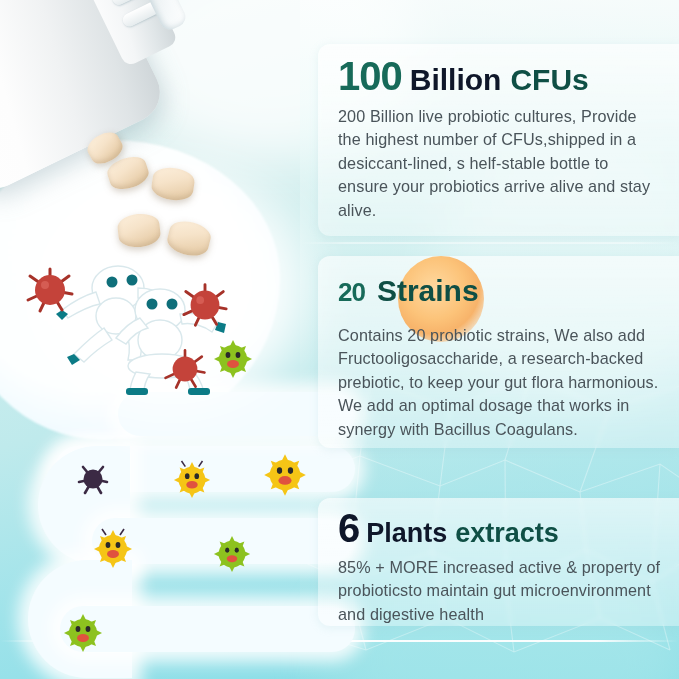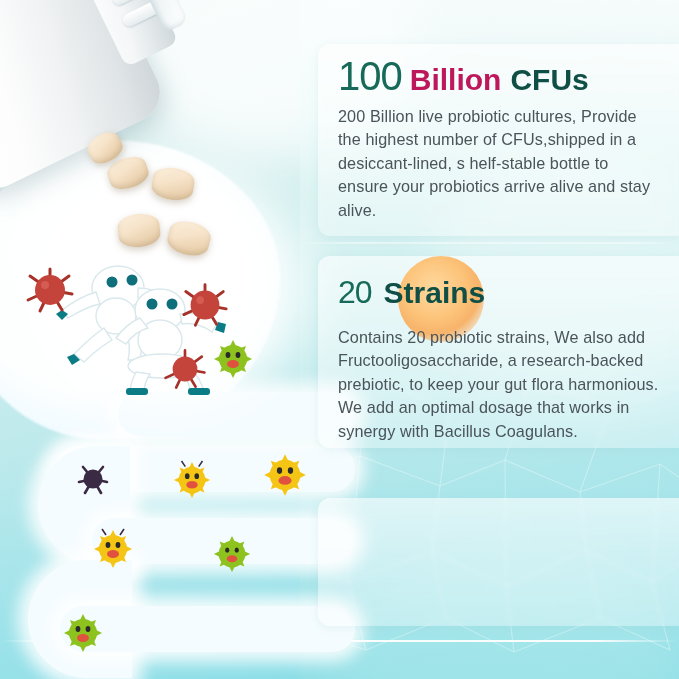--- a/index.html
+++ b/index.html
@@ -80,28 +80,28 @@
     background:linear-gradient(180deg, rgba(255,255,255,.62) 0%, rgba(255,255,255,.46) 55%, rgba(255,255,255,.34) 100%);
     border-radius:12px 0 0 12px;
     box-shadow:0 2px 10px rgba(150,200,205,.18);
     backdrop-filter:blur(2px);}
   .p1{top:44px;height:192px;}
   .p2{top:256px;height:192px;}
   .p3{top:498px;height:128px;}
 
   .blk{position:absolute;left:338px;width:341px;}
   .head{margin:0;line-height:1;white-space:nowrap;}
-  .num{font-weight:400;letter-spacing:-1px;}
+  .num{font-weight:700;letter-spacing:-1px;}
   .w2{font-weight:800;}
   .w3{font-weight:800;text-align:center;}
   .body{margin:0;color:#4a545a;font-size:16.2px;line-height:1.45;letter-spacing:.1px;}
 
   
   .c-dark{color:#176a59;}
-  .c-mid{color:#be185d;}
+  .c-mid{color:#0f172a;}
   .c-deep{color:#0f4f45;}
 
   .sun{position:absolute;border-radius:50%;
     background:radial-gradient(circle at 42% 38%, #ffd9a0 0%, #fcc379 42%, #f7b36a 62%, rgba(250,200,150,.25) 82%, rgba(255,220,180,0) 100%);
     filter:blur(.4px);}
 </style>
 </head>
 <body>
 
 <div id="stage">
@@ -403,19 +403,25 @@
 
   <div class="blk" style="top:56px;">
     <h2 class="head" style="font-size:30px;">
       <span class="num c-dark" style="font-size:40px;">100</span><span class="w2 c-mid" style="margin-left:8px;">Billion</span><span class="w3 c-deep" style="margin-left:9px;">CFUs</span>
     </h2>
     <p class="body" style="margin-top:9px;width:322px;">200 Billion live probiotic cultures, Provide the highest number of  CFUs,shipped in a desiccant-lined, s helf-stable bottle to ensure your probiotics arrive alive and stay alive.</p>
   </div>
 
   <div class="blk" style="top:276px;">
     <h2 class="head" style="font-size:30px;">
-      <span class="num c-dark" style="font-size:32px;">20</span><span class="w2 c-deep" style="margin-left:12px;">Strains</span>
+      <span class="num c-dark" style="font-size:26px;">20</span><span class="w2 c-deep" style="margin-left:12px;">Strains</span>
     </h2>
     <p class="body" style="margin-top:18px;width:330px;">Contains 20 probiotic strains, We also add Fructooligosaccharide, a research-backed prebiotic, to keep your gut flora harmonious. We add an optimal dosage that works in synergy with Bacillus Coagulans.</p>
   </div>
 
+  <div class="blk" style="top:508px;">
+    <h2 class="head" style="font-size:27px;">
+      <span class="num c-mid" style="font-size:40px;">6</span><span class="w2 c-mid" style="margin-left:7px;">Plants</span><span class="w3 c-deep" style="margin-left:8px;">extracts</span>
+    </h2>
+    <p class="body" style="margin-top:8px;width:330px;">85% + MORE increased active &amp; property of probioticsto maintain gut microenvironment and digestive health</p>
+  </div>
 
 </div>
 
 </body></html>

